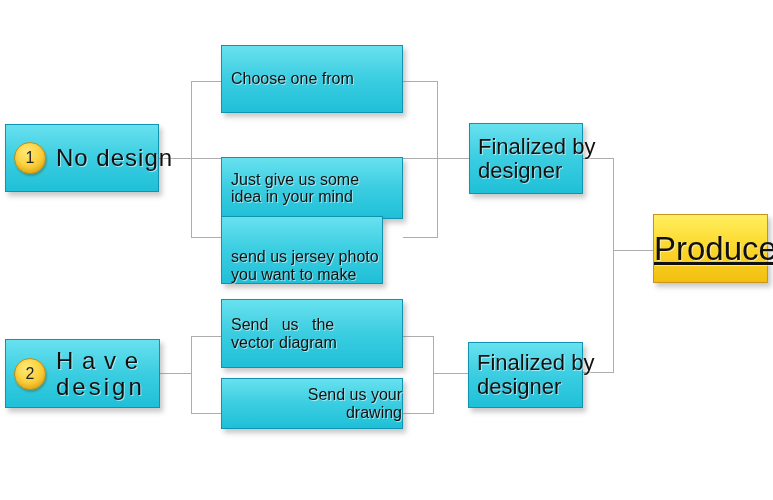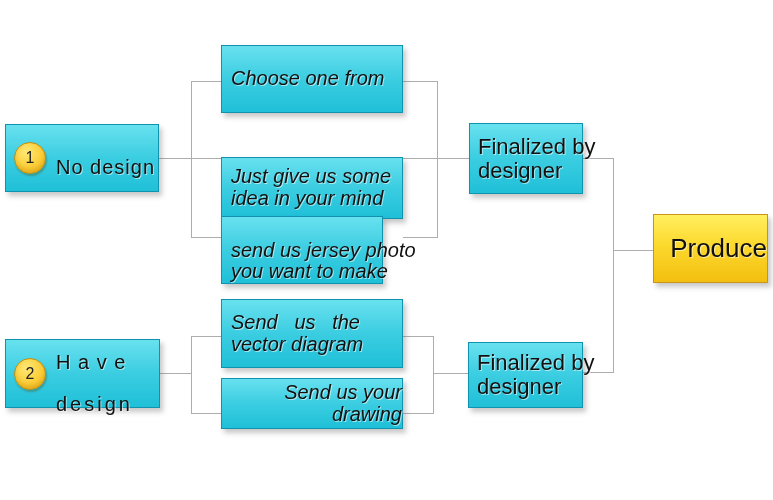--- a/index.html
+++ b/index.html
@@ -18,33 +18,33 @@
     background:linear-gradient(180deg,#68e1ef 0%,#3bcde1 50%,#1fc0d8 100%);
     border:1px solid #0f93ae;
     box-shadow:3px 4px 5px rgba(110,110,110,.38);
   }
   .node .lines{width:100%;}
   .line{
     white-space:pre;line-height:1.08;
     text-shadow:1px 1px 0 rgba(255,255,255,.55);
   }
   
-  .opt .line{font-size:20px;padding-left:9px;font-style:italic;}
+  .opt .line{font-size:16px;padding-left:9px;}
   
   .fin .line{font-size:22px;padding-left:8px;}
   
   .step .lines{margin-left:10px;}
-  .step .line{font-size:20px;letter-spacing:1px;margin-top:20px;}
+  .step .line{font-size:24px;letter-spacing:1px;}
   .step .line.spread{letter-spacing:3px;}
   
   .produce{
     background:linear-gradient(180deg,#ffef60 0%,#fcd92d 45%,#f2bf10 100%);
     border:1px solid #c9941c;justify-content:center;
   }
-  .produce .line{font-size:26px;padding-left:0;text-align:right;}
+  .produce .line{font-size:33px;padding-left:0;text-align:right;text-decoration:underline;}
   
   .badge{
     flex:0 0 30px;width:30px;height:30px;margin-left:8px;border-radius:50%;
     display:flex;align-items:center;justify-content:center;
     background:radial-gradient(circle at 38% 30%,#ffe876 0%,#fbce39 55%,#ecb015 100%);
     border:1px solid #c28e0e;font-size:16px;color:#222;
     box-shadow:1px 2px 2px rgba(90,70,0,.35), inset 0 -3px 4px rgba(185,125,0,.3);
     text-shadow:none;
   }
 </style>

